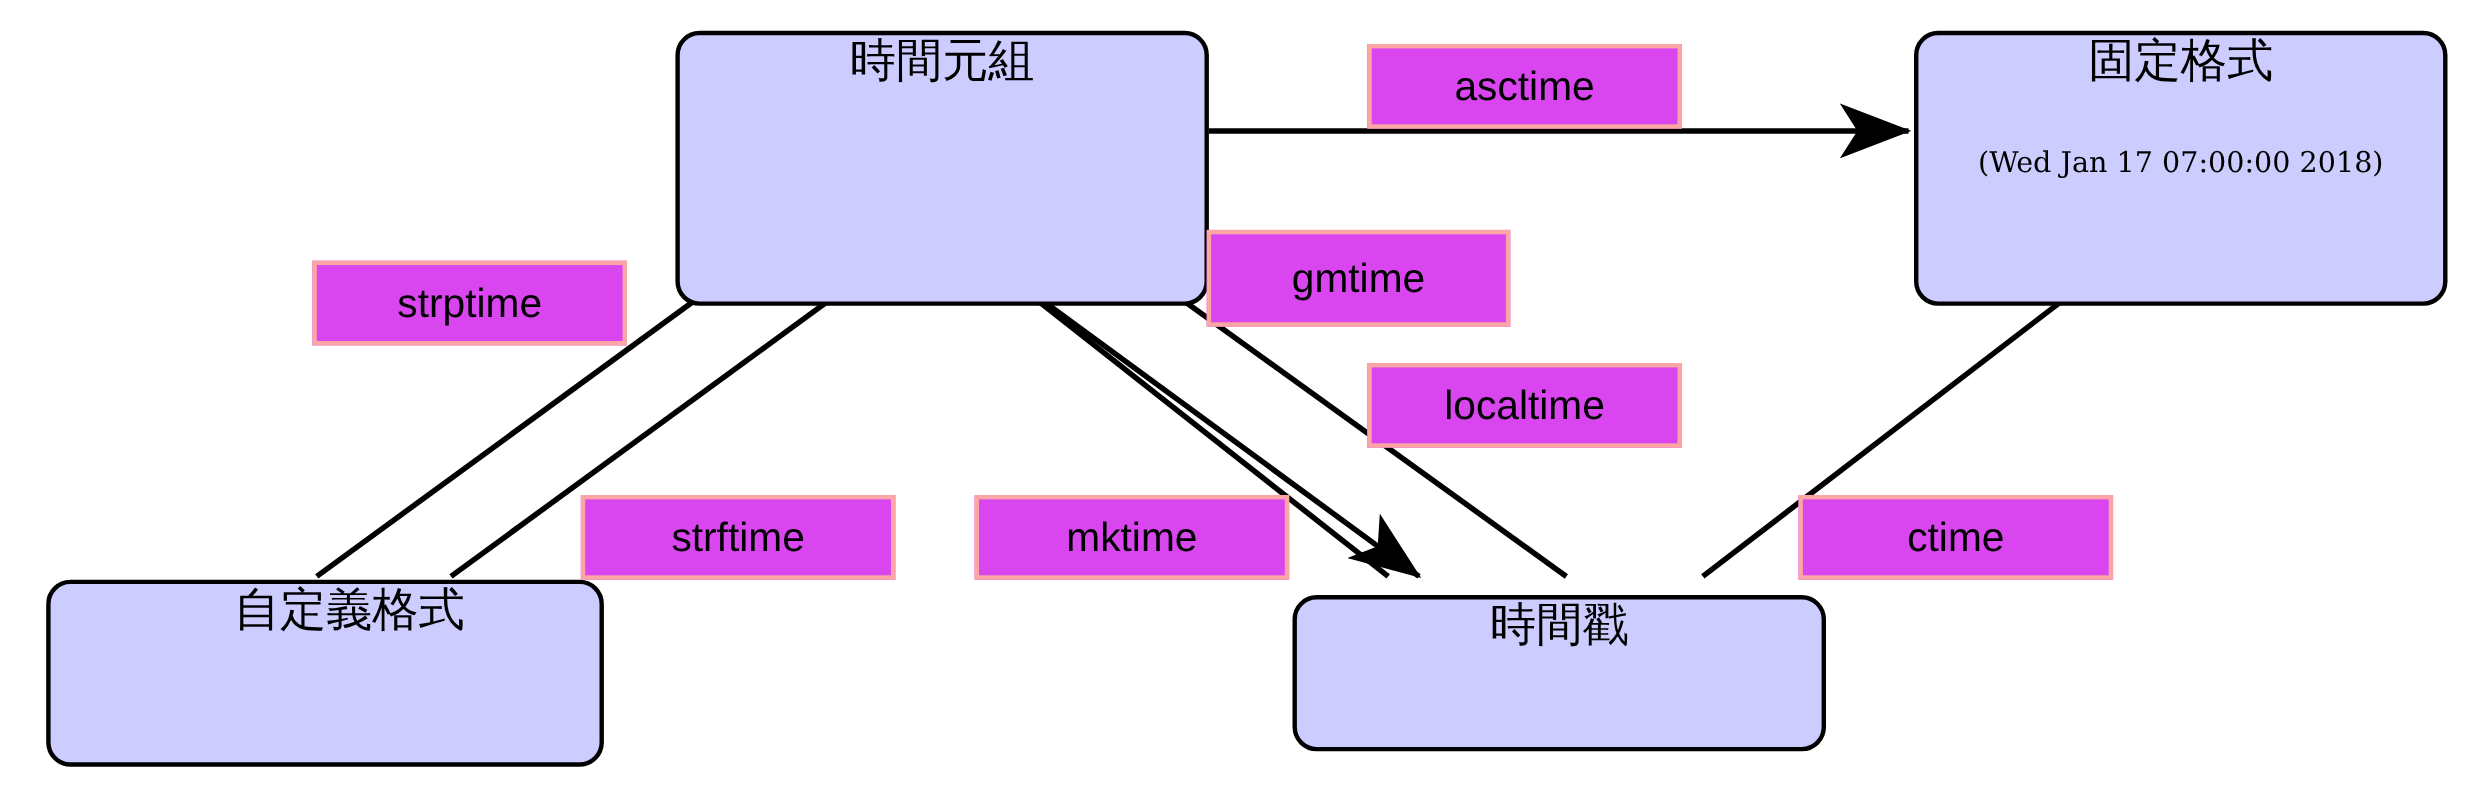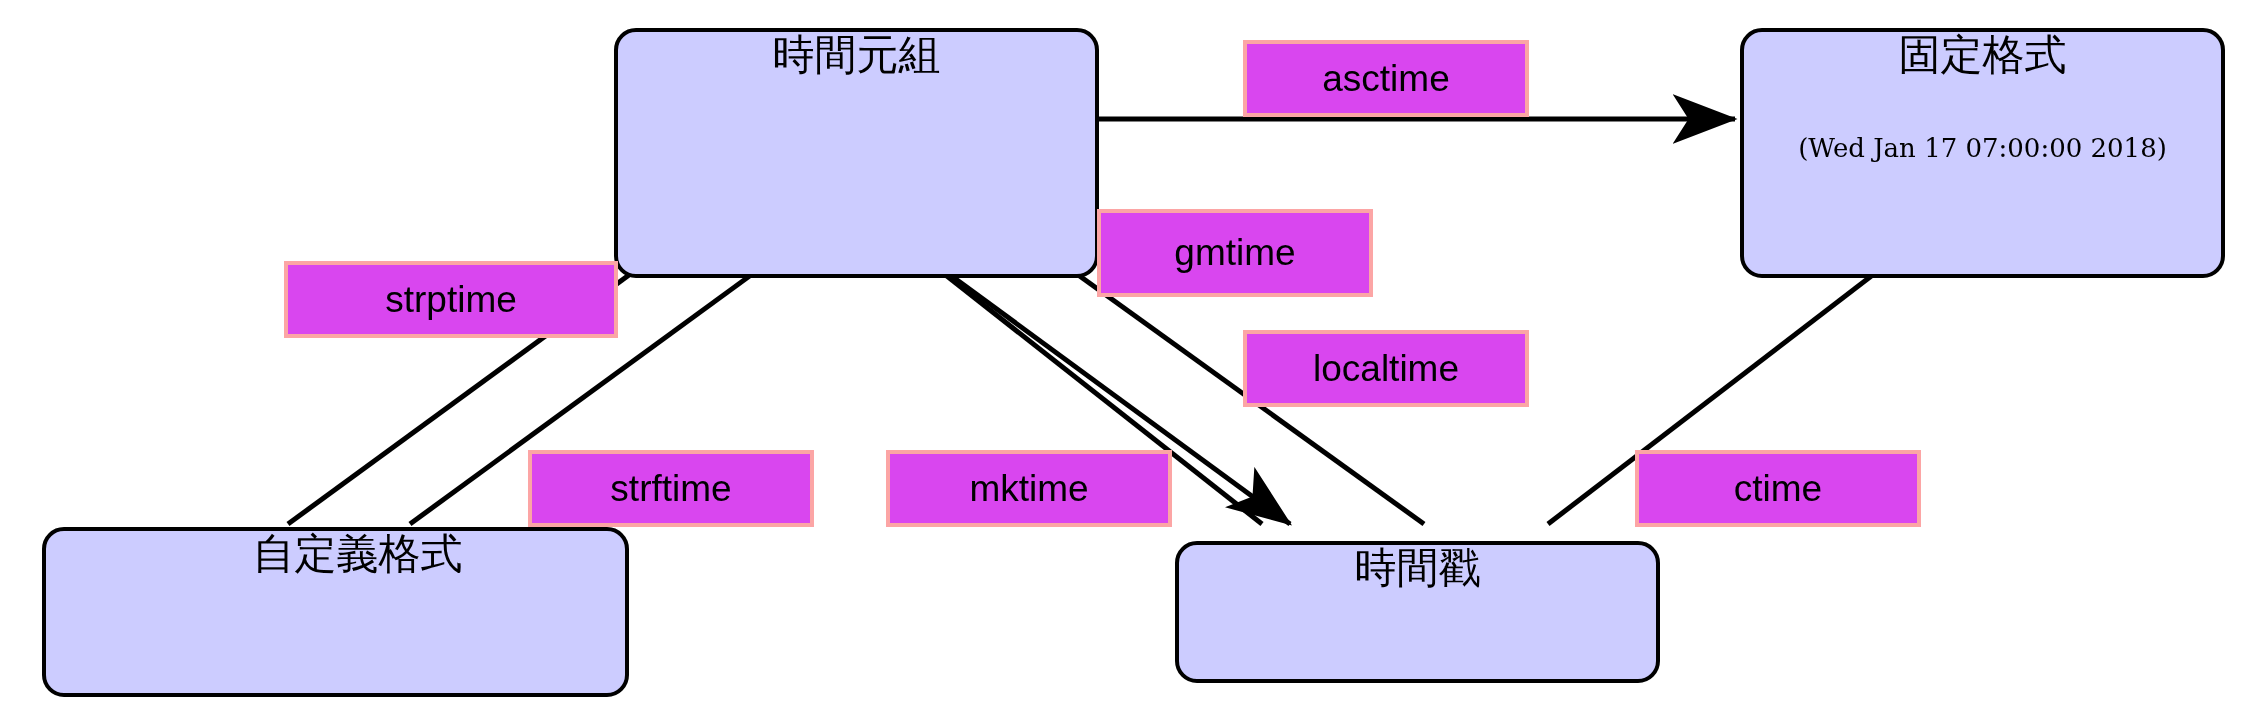--- a/index.html
+++ b/index.html
@@ -49,21 +49,21 @@
     font-family: "DejaVu Serif", "Liberation Serif", serif;
     font-size: 26px;
     color: #000000;
     line-height: 1.1;
     margin-top: 12px;
     white-space: nowrap;
   }
 
   #node-timetuple  { left: 614px;  top: 28px;  width: 485px; height: 250px; }
   #node-fixed      { left: 1740px; top: 28px;  width: 485px; height: 250px; gap: 44px; }
-  #node-custom     { left: 42px;   top: 527px; width: 587px; height: 170px; padding-left: 44px; }
+  #node-custom     { left: 42px;   top: 527px; width: 507px; height: 170px; padding-left: 44px; }
   #node-timestamp  { left: 1175px; top: 541px; width: 485px; height: 142px; }
 
   
   .edge-label {
     position: absolute;
     box-sizing: border-box;
     background: #d946ef;
     border: 4px solid #fca5a5;
     border-radius: 0;
     display: flex;
@@ -72,21 +72,21 @@
     font-family: "Liberation Sans", sans-serif;
     font-size: 37px;
     color: #000000;
     white-space: nowrap;
     z-index: 4;
   }
 
   #label-asctime   { left: 1243px; top: 40px;  width: 286px; height: 77px; }
   #label-gmtime    { left: 1097px; top: 209px; width: 276px; height: 88px; }
   #label-localtime { left: 1243px; top: 330px; width: 286px; height: 77px; }
-  #label-strptime  { left: 284px;  top: 261px; width: 334px; height: 77px; }
+  #label-strptime  { left: 284px;  top: 237px; width: 286px; height: 77px; }
   #label-strftime  { left: 528px;  top: 450px; width: 286px; height: 77px; }
   #label-mktime    { left: 886px;  top: 450px; width: 286px; height: 77px; }
   #label-ctime     { left: 1635px; top: 450px; width: 286px; height: 77px; }
 </style>
 </head>
 <body>
 
 <div id="canvas">
 
   <svg id="edges" viewBox="0 0 2248 728" width="2248" height="728" xmlns="http://www.w3.org/2000/svg">

